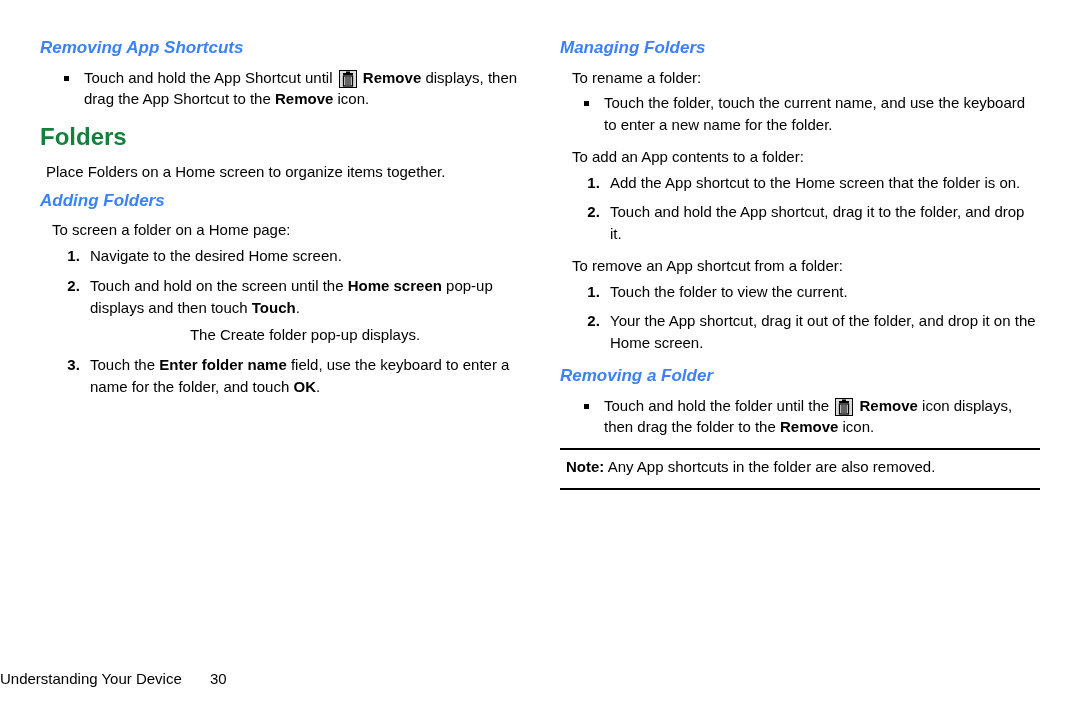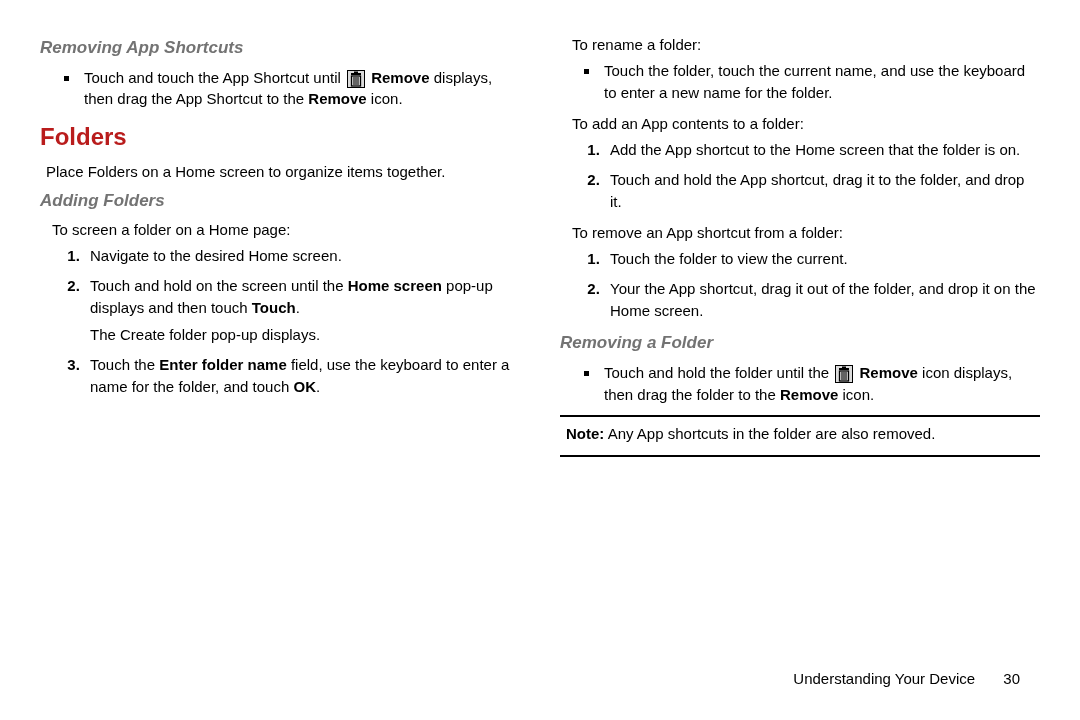--- a/index.html
+++ b/index.html
@@ -19,27 +19,27 @@
     gap: 40px;
     height: 620px;
   }
   .col {
     flex: 1;
     line-height: 1.45;
   }
   .sub-heading {
     font-weight: bold;
     font-style: italic;
-    color: #737373;
+    color: #3b82f6;
     font-size: 17px;
     margin: 6px 0 6px 0;
   }
   .main-heading {
     font-weight: bold;
-    color: #b91c1c;
+    color: #15803d;
     font-size: 24px;
     margin: 0 0 6px 0;
   }
   .para {
     margin: 4px 0 4px 6px;
   }
   .intro {
     margin: 4px 0 4px 12px;
   }
   ul.square {
@@ -55,53 +55,54 @@
     margin: 4px 0 10px 0;
     padding-left: 44px;
     font-weight: bold;
   }
   ol li {
     margin-bottom: 8px;
     padding-left: 6px;
   }
   ol li .inner {
     font-weight: normal;
+    text-align: center;
   }
   .bold { font-weight: bold; }
   .trash-icon {
     display: inline-block;
     vertical-align: middle;
     margin: 0 2px;
   }
   .trash-icon svg { display: block; }
   hr.note-rule {
     border: none;
     border-top: 2px solid #000;
     margin: 10px 0 6px 0;
   }
   .note-block {
     margin: 4px 0 8px 6px;
   }
   .footer {
-    text-align: right;
+    text-align: left;
     padding: 10px 60px 0 0;
     font-size: 15px;
   }
   .footer .pn { display: inline-block; margin-left: 24px; }
 </style>
 </head>
 <body>
 
 <div class="page">
 
   <div class="col">
     <div class="sub-heading">Removing App Shortcuts</div>
     <ul class="square">
       <li>
-        <span>Touch and touch the App Shortcut until </span>
+        <span>Touch and hold the App Shortcut until </span>
         <span class="trash-icon">
           <svg width="18" height="18" viewBox="0 0 18 18">
             <rect x="0.5" y="0.5" width="17" height="17" fill="#dcdcdc" stroke="#000"></rect>
             <rect x="4" y="3" width="10" height="2" fill="#000"></rect>
             <rect x="7" y="1.5" width="4" height="2" fill="#000"></rect>
             <rect x="4.5" y="6" width="9" height="10" fill="none" stroke="#000" stroke-width="1.3"></rect>
             <line x1="7" y1="7" x2="7" y2="15" stroke="#000" stroke-width="1.1"></line>
             <line x1="9" y1="7" x2="9" y2="15" stroke="#000" stroke-width="1.1"></line>
             <line x1="11" y1="7" x2="11" y2="15" stroke="#000" stroke-width="1.1"></line>
           </svg>
@@ -128,20 +129,21 @@
       </li>
       <li>
         <span class="inner">
           <span>Touch the </span><span class="bold">Enter folder name</span><span> field, use the keyboard to enter a name for the folder, and touch </span><span class="bold">OK</span><span>.</span>
         </span>
       </li>
     </ol>
   </div>
 
   <div class="col">
+    <div class="sub-heading">Managing Folders</div>
     <div class="intro">To rename a folder:</div>
     <ul class="square">
       <li><span>Touch the folder, touch the current name, and use the keyboard to enter a new name for the folder.</span></li>
     </ul>
 
     <div class="intro">To add an App contents to a folder:</div>
     <ol>
       <li><span class="inner">Add the App shortcut to the Home screen that the folder is on.</span></li>
       <li><span class="inner">Touch and hold the App shortcut, drag it to the folder, and drop it.</span></li>
     </ol>

